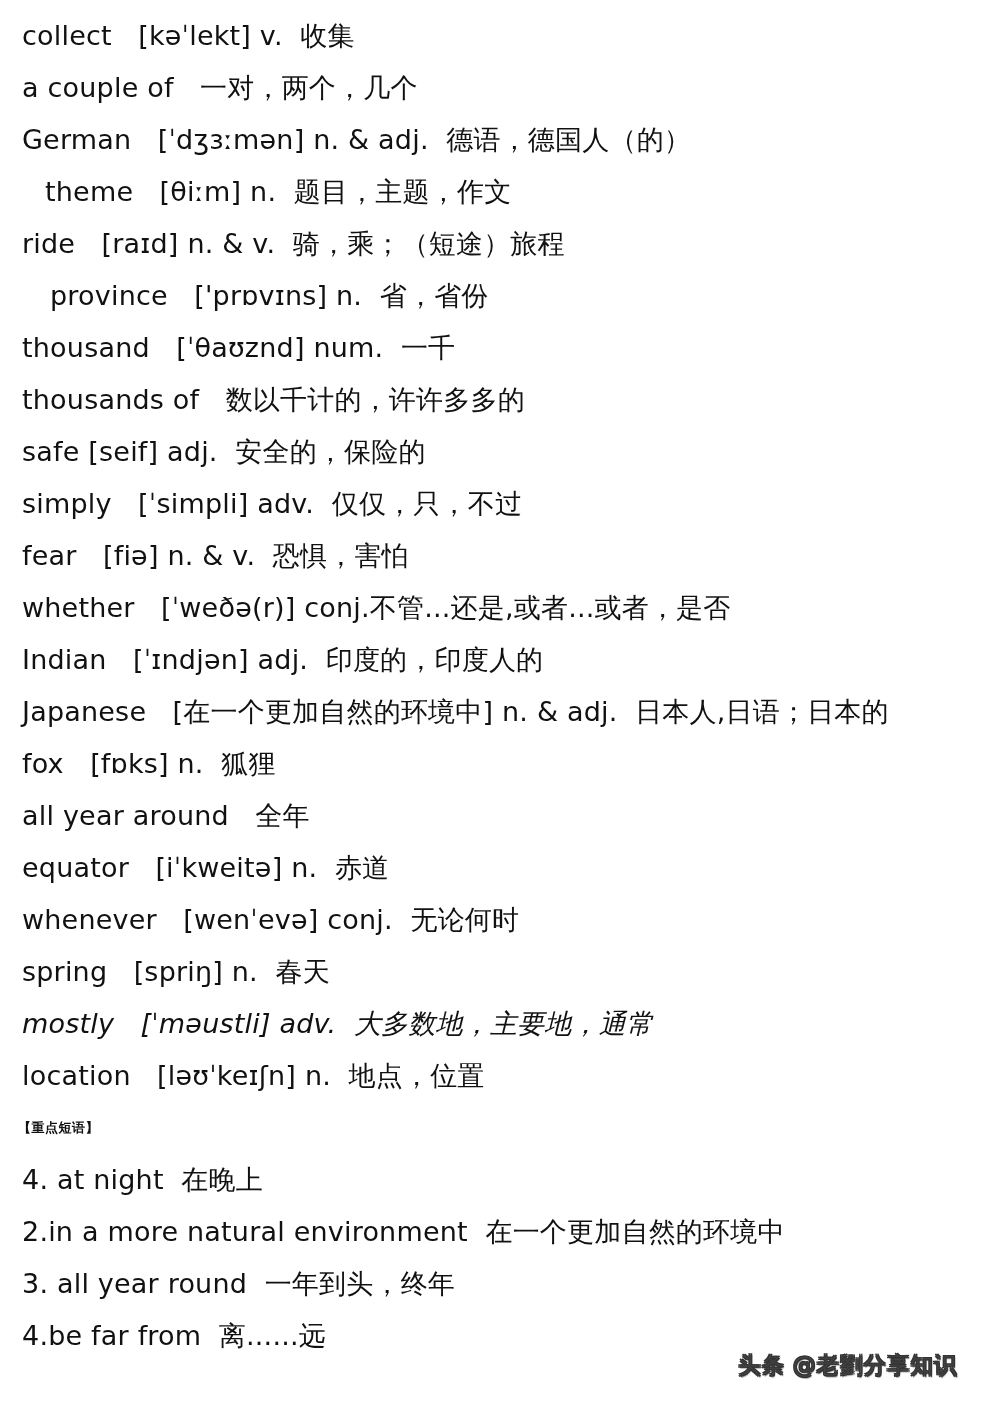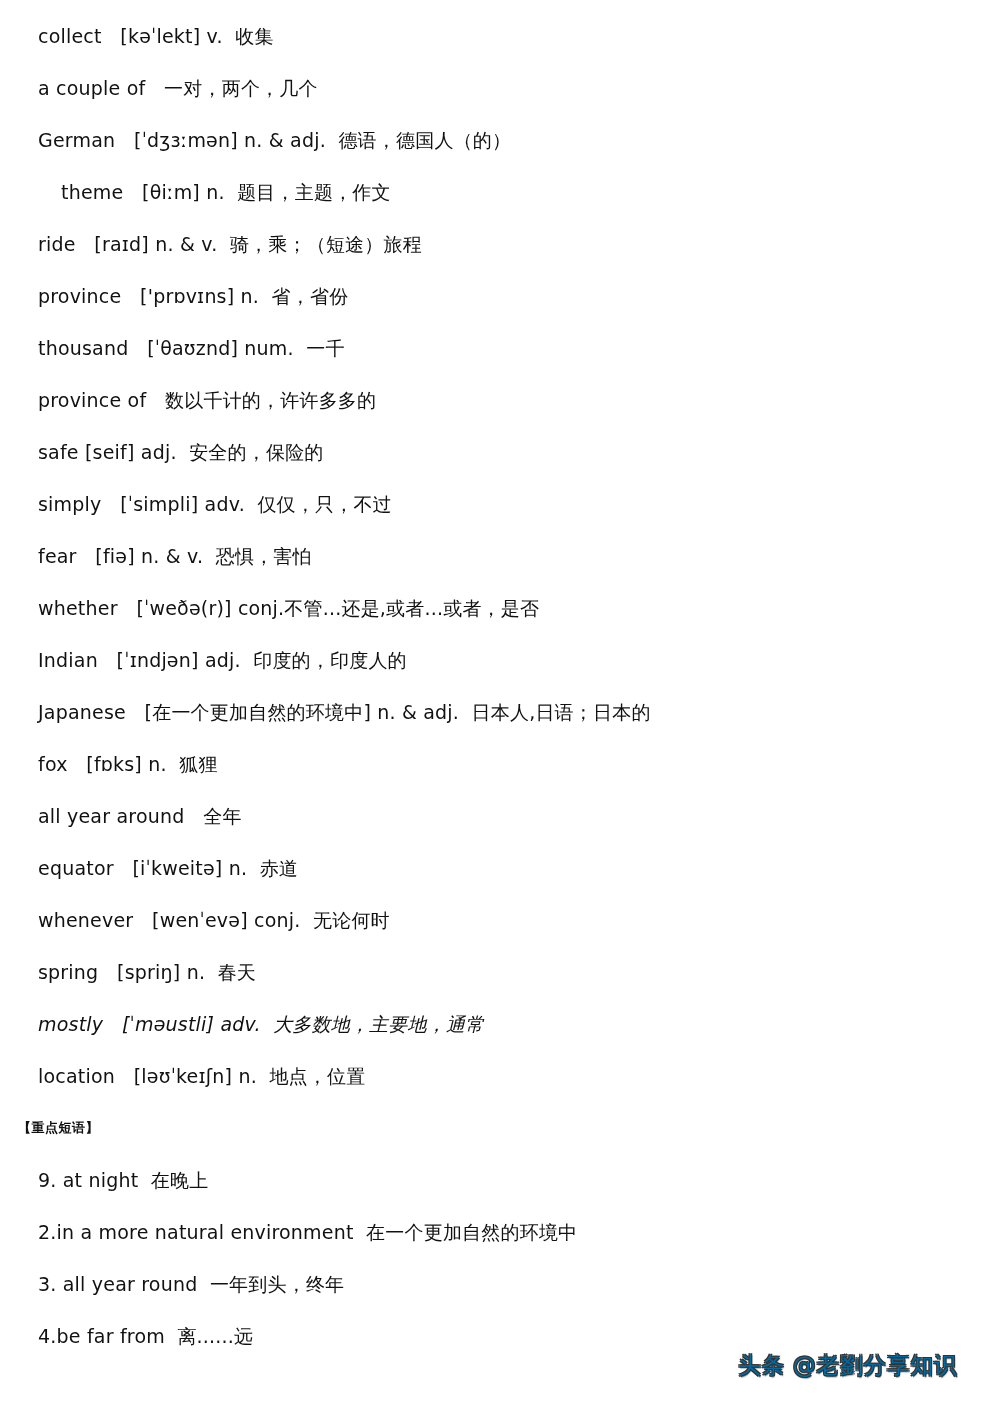--- a/index.html
+++ b/index.html
@@ -16,72 +16,72 @@
       color: #111111;
     }
     .doc {
       position: absolute;
       left: 22px;
       top: 0;
       right: 0;
     }
     .line {
       position: absolute;
-      left: 16px;
+      left: 0;
       height: 52px;
       line-height: 52px;
-      font-size: 19px;
+      font-size: 27px;
       white-space: pre;
       letter-spacing: 0.2px;
     }
     .line span { white-space: pre; }
     .heading {
       font-weight: bold;
       font-size: 13px;
       letter-spacing: 0.5px;
     }
     .watermark {
       position: absolute;
       left: 738px;
       top: 1350px;
       font-size: 23px;
-      color: #0369a1;
+      color: #404040;
       font-family: "DejaVu Sans", sans-serif;
       text-shadow:
         -1px -1px 0 #333, 1px -1px 0 #333,
         -1px 1px 0 #333, 1px 1px 0 #333,
         1px 2px 1px rgba(0,0,0,0.35);
       letter-spacing: 0.5px;
     }
   </style>
 </head>
 <body>
 
 <div class="doc" id="doc">
     <div class="line" style="top: 10px;"><span>collect</span>   <span>[kəˈlekt]</span> <span>v.</span>  <span>收集</span></div>
     <div class="line" style="top: 62px;"><span>a couple of</span>   <span>一对，两个，几个</span></div>
     <div class="line" style="top: 114px;"><span>German</span>   <span>[ˈdʒɜːmən]</span> <span>n. &amp; adj.</span>  <span>德语，德国人（的）</span></div>
     <div class="line" style="top: 166px; margin-left: 23px;"><span>theme</span>   <span>[θiːm]</span> <span>n.</span>  <span>题目，主题，作文</span></div>
     <div class="line" style="top: 218px;"><span>ride</span>   <span>[raɪd]</span> <span>n. &amp; v.</span>  <span>骑，乘；（短途）旅程</span></div>
-    <div class="line" style="top: 270px;"><span>province</span>   <span>['prɒvɪns]</span> <span>n.</span>  <span>省，省份</span></div>
+    <div class="line" style="top: 270px; margin-left: 28px;"><span>province</span>   <span>['prɒvɪns]</span> <span>n.</span>  <span>省，省份</span></div>
     <div class="line" style="top: 322px;"><span>thousand</span>   <span>[ˈθaʊznd]</span> <span>num.</span>  <span>一千</span></div>
-    <div class="line" style="top: 374px;"><span>province of</span>   <span>数以千计的，许许多多的</span></div>
+    <div class="line" style="top: 374px;"><span>thousands of</span>   <span>数以千计的，许许多多的</span></div>
     <div class="line" style="top: 426px;"><span>safe</span> <span>[seif]</span> <span>adj.</span>  <span>安全的，保险的</span></div>
     <div class="line" style="top: 478px;"><span>simply</span>   <span>[ˈsimpli]</span> <span>adv.</span>  <span>仅仅，只，不过</span></div>
     <div class="line" style="top: 530px;"><span>fear</span>   <span>[fiə]</span> <span>n. &amp; v.</span>  <span>恐惧，害怕</span></div>
     <div class="line" style="top: 582px;"><span>whether</span>   <span>[ˈweðə(r)]</span> <span>conj.</span><span>不管...还是,或者...或者，是否</span></div>
     <div class="line" style="top: 634px;"><span>Indian</span>   <span>[ˈɪndjən]</span> <span>adj.</span>  <span>印度的，印度人的</span></div>
     <div class="line" style="top: 686px;"><span>Japanese</span>   <span>[在一个更加自然的环境中]</span> <span>n. &amp; adj.</span>  <span>日本人,日语；日本的</span></div>
     <div class="line" style="top: 738px;"><span>fox</span>   <span>[fɒks]</span> <span>n.</span>  <span>狐狸</span></div>
     <div class="line" style="top: 790px;"><span>all year around</span>   <span>全年</span></div>
     <div class="line" style="top: 842px;"><span>equator</span>   <span>[iˈkweitə]</span> <span>n.</span>  <span>赤道</span></div>
     <div class="line" style="top: 894px;"><span>whenever</span>   <span>[wenˈevə]</span> <span>conj.</span>  <span>无论何时</span></div>
     <div class="line" style="top: 946px; text-align: right;"><span>spring</span>   <span>[spriŋ]</span> <span>n.</span>  <span>春天</span></div>
     <div class="line" style="top: 998px; font-style: italic;"><span>mostly</span>   <span>[ˈməustli]</span> <span>adv.</span>  <span>大多数地，主要地，通常</span></div>
     <div class="line" style="top: 1050px;"><span>location</span>   <span>[ləʊˈkeɪʃn]</span> <span>n.</span>  <span>地点，位置</span></div>
     <div class="line heading" style="top: 1102px; left: -4px;">【重点短语】</div>
-    <div class="line" style="top: 1154px;"><span>9. at night</span>  <span>在晚上</span></div>
+    <div class="line" style="top: 1154px;"><span>4. at night</span>  <span>在晚上</span></div>
     <div class="line" style="top: 1206px;"><span>2.in a more natural environment</span>  <span>在一个更加自然的环境中</span></div>
     <div class="line" style="top: 1258px;"><span>3. all year round</span>  <span>一年到头，终年</span></div>
     <div class="line" style="top: 1310px;"><span>4.be far from</span>  <span>离......远</span></div>
   </div>
 
 <div class="watermark">头条 @老劉分享知识</div>
 
 </body></html>

